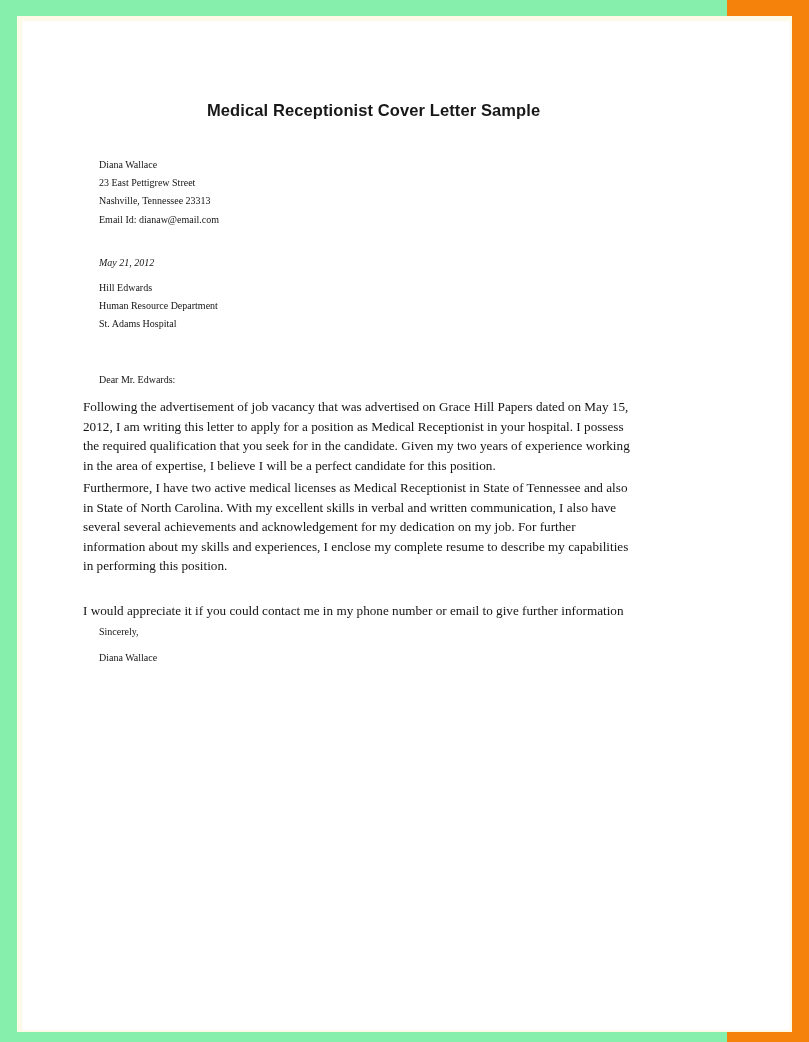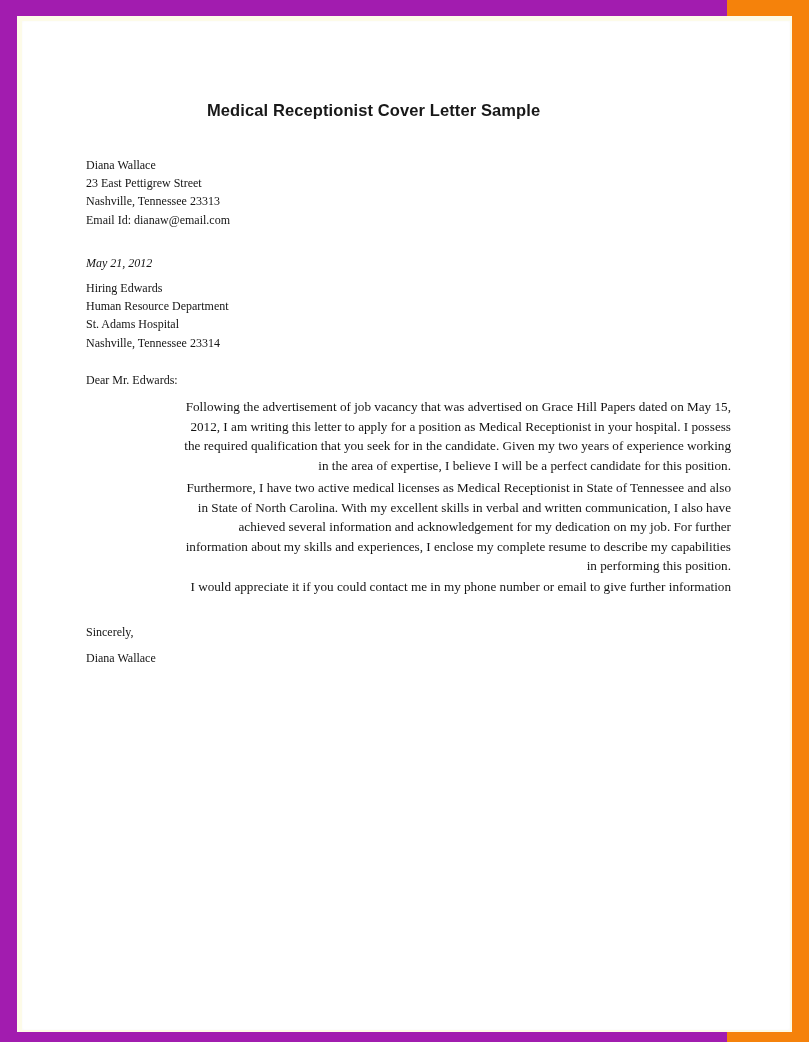--- a/index.html
+++ b/index.html
@@ -14,21 +14,21 @@
     overflow: hidden;
   }
 
   
   #scan-frame {
     position: absolute;
     left: 0;
     top: 0;
     width: 727px;
     height: 1042px;
-    background: #a21caf;
+    background: #86efac;
   }
 
   
   #paper-halo {
     position: absolute;
     left: 17px;
     top: 16px;
     width: 775px;
     height: 1016px;
     background: #fdfbe8;
@@ -58,54 +58,53 @@
     font-family: "Liberation Sans", "DejaVu Sans", sans-serif;
     font-size: 16.5px;
     font-weight: 700;
     color: #181818;
     letter-spacing: 0.1px;
     white-space: nowrap;
   }
 
   .block {
     position: absolute;
-    left: 64px;
+    left: 77px;
     width: 648px;
     color: #141414;
-    font-size: 12px;
+    font-size: 10px;
     line-height: 18.2px;
   }
 
   .block .line {
     white-space: nowrap;
   }
 
   .para {
     position: absolute;
     left: 61px;
     width: 648px;
     color: #141414;
     font-size: 13.2px;
     line-height: 19.6px;
     text-align: left;
   }
 
   .para .line {
     white-space: nowrap;
-    text-align: right;
   }
 
   
   #sender-block   { top: 135px; }
   #date-line      { top: 233px; font-style: italic; }
   #recipient-block{ top: 258px; }
   #salutation     { top: 350px; }
   #para-1         { top: 376px; }
   #para-2         { top: 457px; }
-  #para-3         { top: 556px; }
+  #para-3         { top: 580px; }
   #closing        { top: 602px; }
   #signature      { top: 628px; }
 </style>
 </head>
 <body>
 
 <div id="scan-frame">
   <div id="paper-halo"></div>
 
   <div id="paper">
@@ -118,41 +117,40 @@
         <div class="line">23 East Pettigrew Street</div>
         <div class="line">Nashville, Tennessee 23313</div>
         <div class="line">Email Id: dianaw@email.com</div>
       </div>
 
       <div class="block" id="date-line">
         <div class="line">May 21, 2012</div>
       </div>
 
       <div class="block" id="recipient-block">
-        <div class="line">Hiring Edwards</div>
+        <div class="line">Hill Edwards</div>
         <div class="line">Human Resource Department</div>
         <div class="line">St. Adams Hospital</div>
-        <div class="line">Nashville, Tennessee 23314</div>
       </div>
 
       <div class="block" id="salutation">
         <div class="line">Dear Mr. Edwards:</div>
       </div>
 
       <div class="para" id="para-1">
         <div class="line">Following the advertisement of job vacancy that was advertised on Grace Hill Papers dated on May 15,</div>
         <div class="line">2012, I am writing this letter to apply for a position as Medical Receptionist in your hospital. I possess</div>
         <div class="line">the required qualification that you seek for in the candidate. Given my two years of experience working</div>
         <div class="line">in the area of expertise, I believe I will be a perfect candidate for this position.</div>
       </div>
 
       <div class="para" id="para-2">
         <div class="line">Furthermore, I have two active medical licenses as Medical Receptionist in State of Tennessee and also</div>
         <div class="line">in State of North Carolina. With my excellent skills in verbal and written communication, I also have</div>
-        <div class="line">achieved several information and acknowledgement for my dedication on my job. For further</div>
+        <div class="line">several several achievements and acknowledgement for my dedication on my job. For further</div>
         <div class="line">information about my skills and experiences, I enclose my complete resume to describe my capabilities</div>
         <div class="line">in performing this position.</div>
       </div>
 
       <div class="para" id="para-3">
         <div class="line">I would appreciate it if you could contact me in my phone number or email to give further information</div>
       </div>
 
       <div class="block" id="closing">
         <div class="line">Sincerely,</div>

